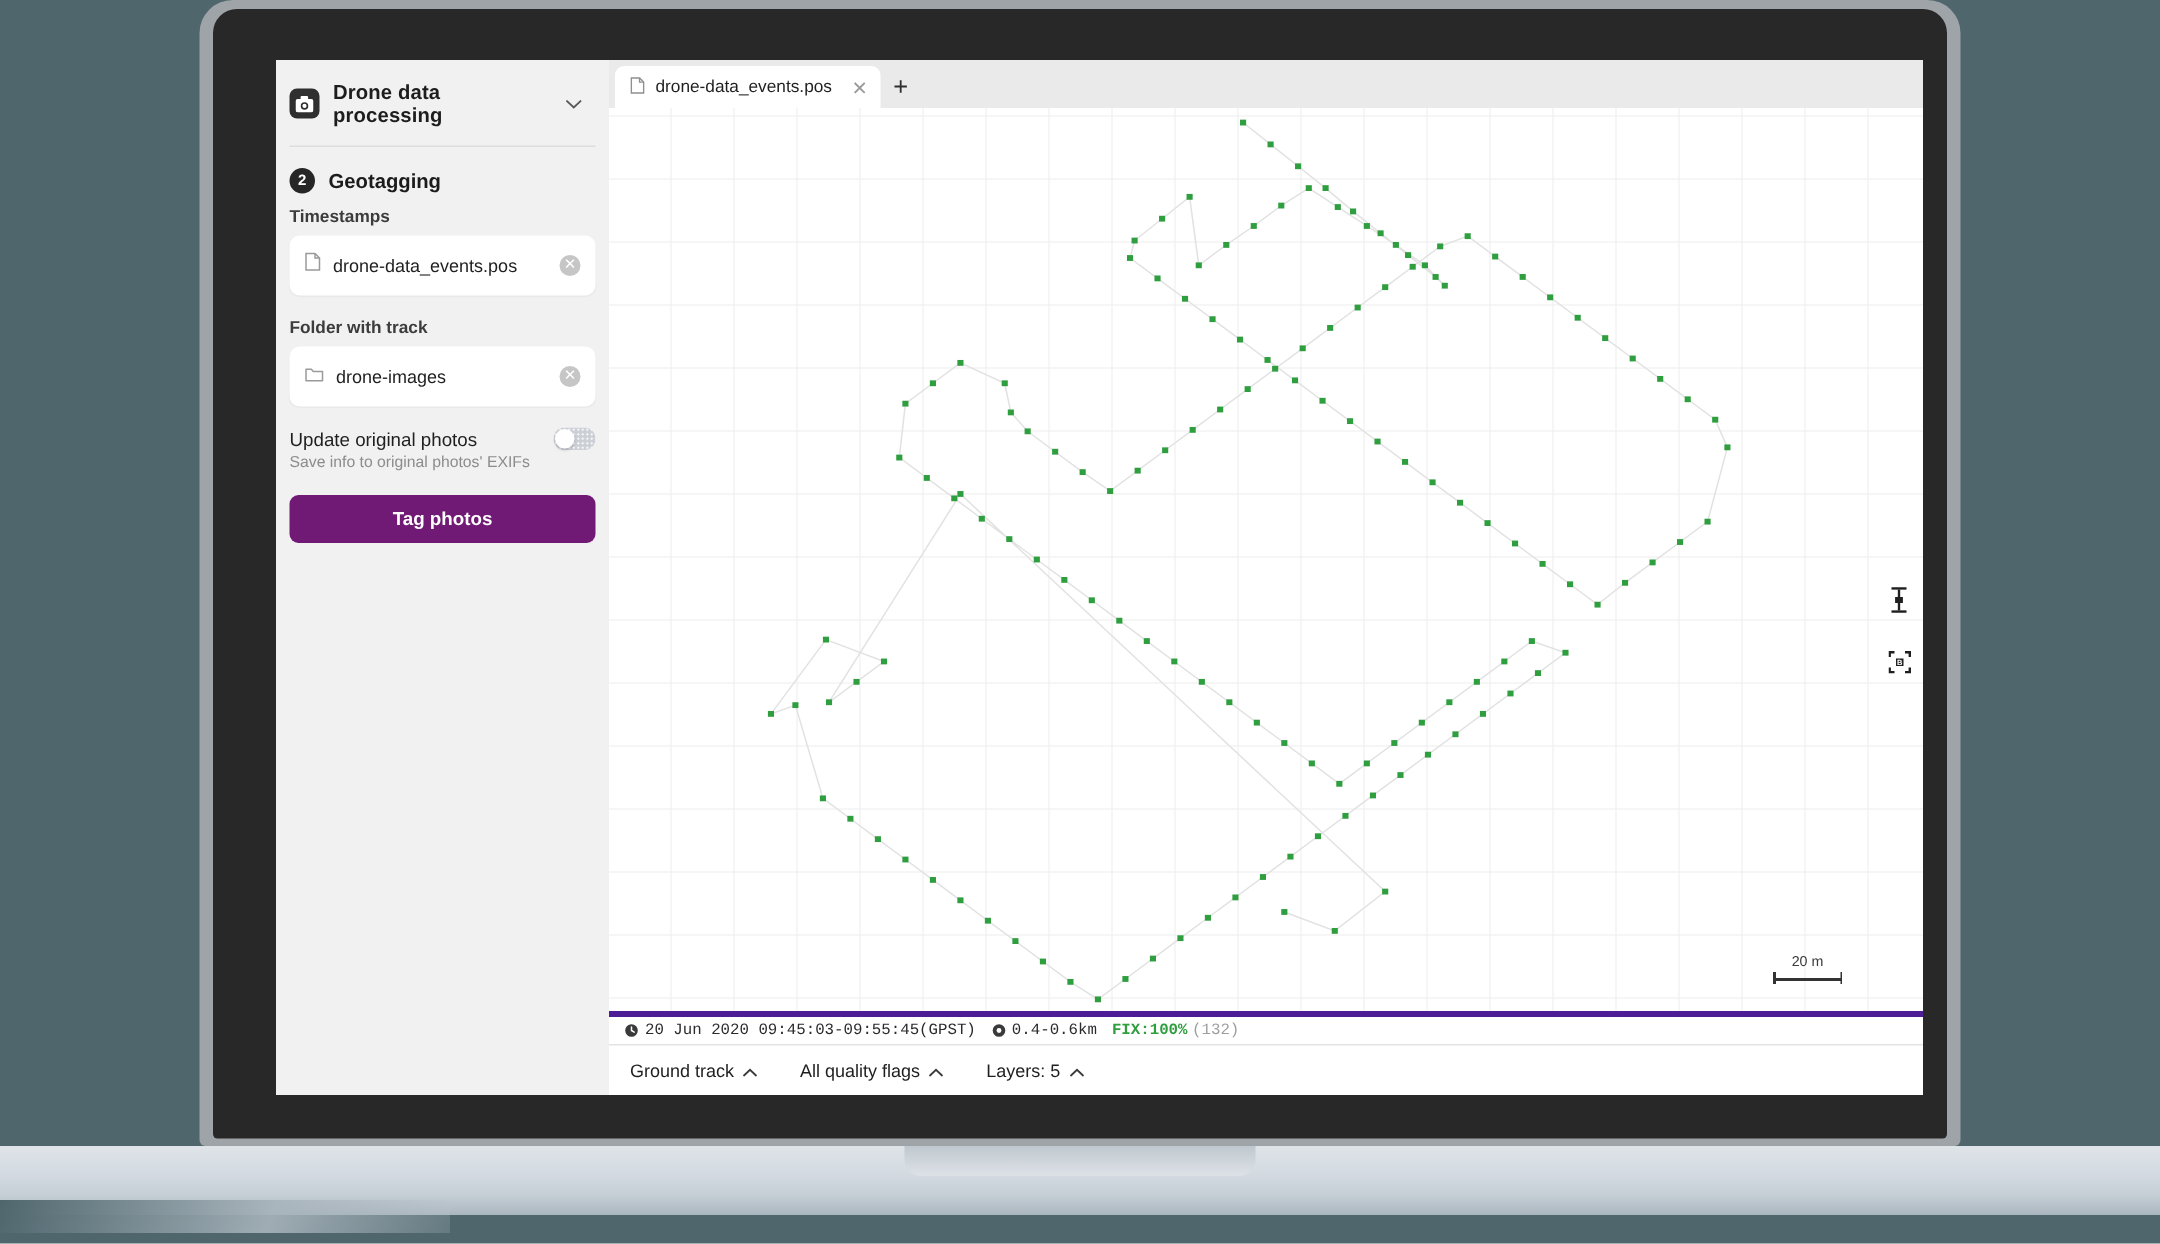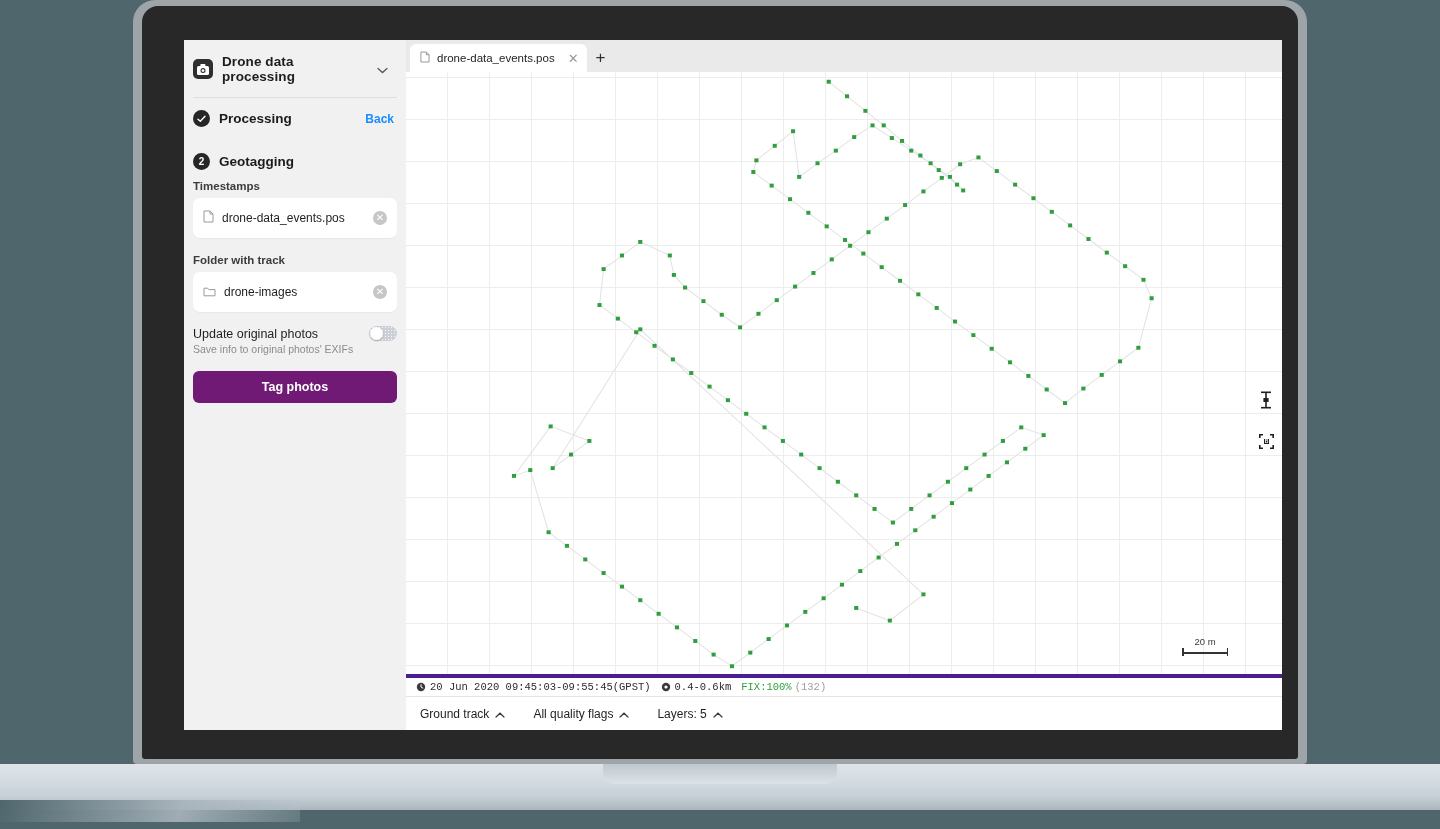--- a/index.html
+++ b/index.html
@@ -145,21 +145,21 @@
   #scalebar .scale-line::after  { content:""; position:absolute; left:0; top:0; width:1.5px; height:8px; background:#333; }
   #scalebar .scale-cap-r        { position:absolute; right:0; top:0; width:1.5px; height:8px; background:#333; }
 
   #statusbar {
     height: 22px; display: flex; align-items: center; gap: 6px;
     padding: 0 10px; font-family: "Liberation Mono", monospace; font-size: 10.5px;
     color: #2b2b2b; border-top: 4px solid #4c1d95; background: #fff; flex: 0 0 22px;
   }
   .sb-seg { display: flex; align-items: center; gap: 4px; }
   .sb-dim { color: #9e9e9e; }
-  .sb-ok  { color: #2e9e3e; }
+  .sb-ok  { color: #2e9e3e; font-weight: bold; }
 
   #bottombar {
     height: 34px; display: flex; align-items: center; gap: 28px;
     padding: 0 14px; border-top: 1px solid #e3e3e3; background: #fff; flex: 0 0 34px;
   }
   .bb-item { display: flex; align-items: center; gap: 6px; font-size: 12px; color: #1f1f1f; cursor: pointer; }
   .chev-up { display: inline-block; }
 </style>
 </head>
 <body>
@@ -184,29 +184,20 @@
         <span class="app-title">Drone data processing</span>
         <span class="chev-down">
           <svg width="11" height="7" viewBox="0 0 11 7">
               <path d="M1 1.4 L5.5 5.6 L10 1.4" stroke="#5a5a5a" stroke-width="1.3" fill="none" stroke-linecap="round"></path>
             </svg>
         </span>
       </div>
 
       <div class="sb-divider"></div>
 
-      <div class="step-row">
-        <span class="step-badge">
-          <svg width="9" height="8" viewBox="0 0 9 8">
-              <path d="M1 4.2 L3.3 6.3 L8 1.3" stroke="#fff" stroke-width="1.4" fill="none" stroke-linecap="round" stroke-linejoin="round"></path>
-            </svg>
-        </span>
-        <span class="step-label">Processing</span>
-        <span class="back-link">Back</span>
-      </div>
 
       <div class="step-row" style="padding-top:14px;padding-bottom:6px;">
         <span class="step-badge">2</span>
         <span class="step-label">Geotagging</span>
       </div>
 
       <div class="field-label">Timestamps</div>
       <div class="field-box">
         <span>
           <svg width="11" height="13" viewBox="0 0 11 13">

